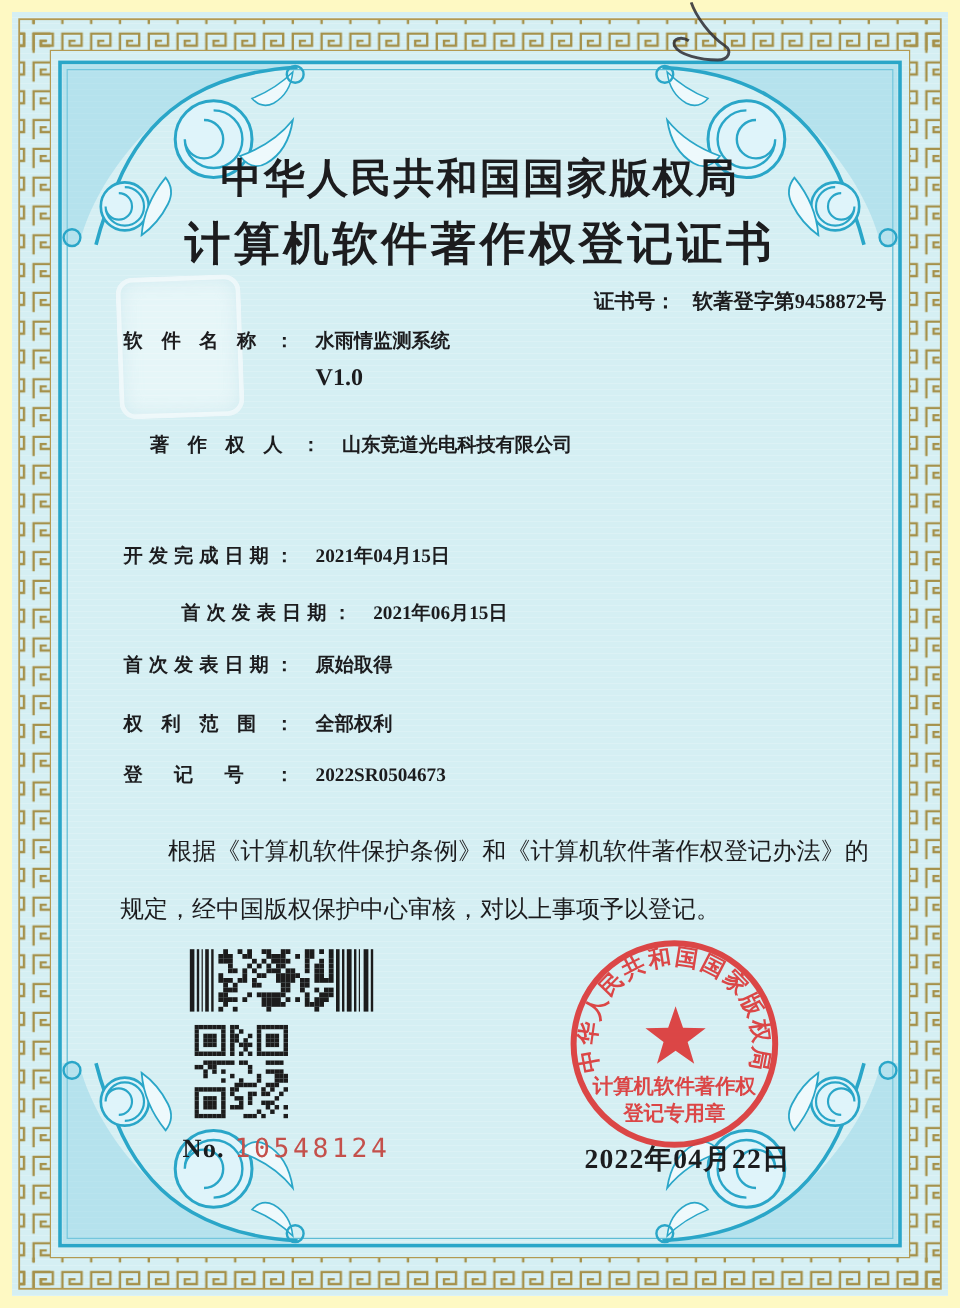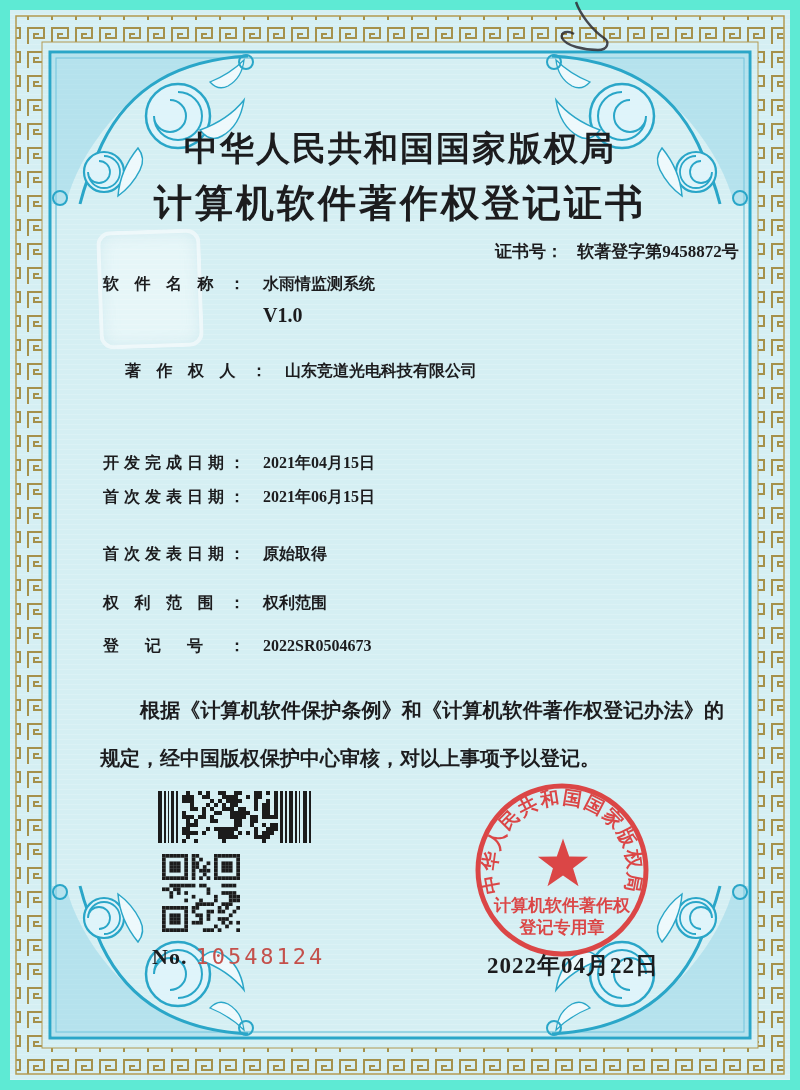--- a/index.html
+++ b/index.html
@@ -1,28 +1,28 @@
 <!DOCTYPE html>
 <html><head>
 <meta charset="utf-8">
 <style>
   html,body{margin:0;padding:0;}
-  .page{position:relative;width:800px;height:1090px;background:#5eead4;overflow:hidden;
+  .page{position:relative;width:800px;height:1090px;background:#fef9c3;overflow:hidden;
         font-family:"Liberation Serif","DejaVu Serif",serif;color:#1c1c1e;}
   .paper{position:absolute;inset:10px;background:#d5eff3;
          background-image:repeating-linear-gradient(0deg, rgba(255,255,255,.16) 0 1px, rgba(0,0,0,0) 1px 5px);}
   .abs{position:absolute;}
   .title1{left:0;top:126px;width:800px;text-align:center;font-size:34px;font-weight:bold;letter-spacing:2px;}
   .title2{left:0;top:178px;width:800px;text-align:center;font-size:38px;font-weight:bold;letter-spacing:3px;}
   .certno{left:495px;top:240px;font-size:17px;font-weight:bold;}
   .row{left:103px;font-size:16px;font-weight:bold;white-space:nowrap;}
   .lbl{display:inline-block;width:142px;text-align:justify;text-align-last:justify;}
   .val{margin-left:18px;}
   .val2{left:263px;font-size:20px;font-weight:bold;}
-  .statement{left:100px;top:686px;width:624px;font-size:20px;font-weight:bold;
+  .statement{left:100px;top:686px;width:624px;font-size:20px;font-weight:normal;
              line-height:48px;text-indent:2em;text-align:justify;}
   .noline{left:152px;top:944px;font-size:22px;}
   .no-label{font-weight:bold;letter-spacing:1px;}
   .serial{font-family:"DejaVu Sans Mono",monospace;color:#c4504b;letter-spacing:3px;margin-left:8px;}
   .dateline{left:487px;top:950px;font-size:23px;font-weight:bold;letter-spacing:1px;}
   .emboss{left:98px;top:230px;width:104px;height:118px;border-radius:14px;
           background:rgba(255,255,255,.42);transform:rotate(-2deg);
           box-shadow:inset 0 0 0 4px rgba(255,255,255,.55), inset 0 0 18px rgba(180,220,230,.6);}
   svg{display:block;}
   .z1{z-index:1;} .z2{z-index:2;} .z3{z-index:3;} .z4{z-index:4;}
@@ -89,28 +89,28 @@
     <span class="lbl">软件名称：</span><span class="val">水雨情监测系统</span>
   </div>
   <div class="abs val2 z3" style="top:304px;">V1.0</div>
 
   <div class="abs row z3" style="top:361px;margin-left:22px;">
     <span class="lbl">著作权人：</span><span class="val">山东竞道光电科技有限公司</span>
   </div>
   <div class="abs row z3" style="top:453px;">
     <span class="lbl">开发完成日期：</span><span class="val">2021年04月15日</span>
   </div>
-  <div class="abs row z3" style="top:487px;">
+  <div class="abs row z3" style="top:501px;margin-left:48px;">
     <span class="lbl">首次发表日期：</span><span class="val">2021年06月15日</span>
   </div>
   <div class="abs row z3" style="top:544px;">
     <span class="lbl">首次发表日期：</span><span class="val">原始取得</span>
   </div>
   <div class="abs row z3" style="top:593px;">
-    <span class="lbl">权利范围：</span><span class="val">权利范围</span>
+    <span class="lbl">权利范围：</span><span class="val">全部权利</span>
   </div>
   <div class="abs row z3" style="top:636px;">
     <span class="lbl">登记号：</span><span class="val">2022SR0504673</span>
   </div>
 
   <div class="abs statement z3">根据《计算机软件保护条例》和《计算机软件著作权登记办法》的规定，经中国版权保护中心审核，对以上事项予以登记。</div>
 
   <svg id="barcode" class="abs z3" style="left:158px;top:790px;" width="156" height="54" viewBox="0 0 156 54">
       <rect x="0" y="1" width="4" height="52" fill="#1c1c1c"></rect>
       <rect x="6" y="1" width="2" height="52" fill="#1c1c1c"></rect>

